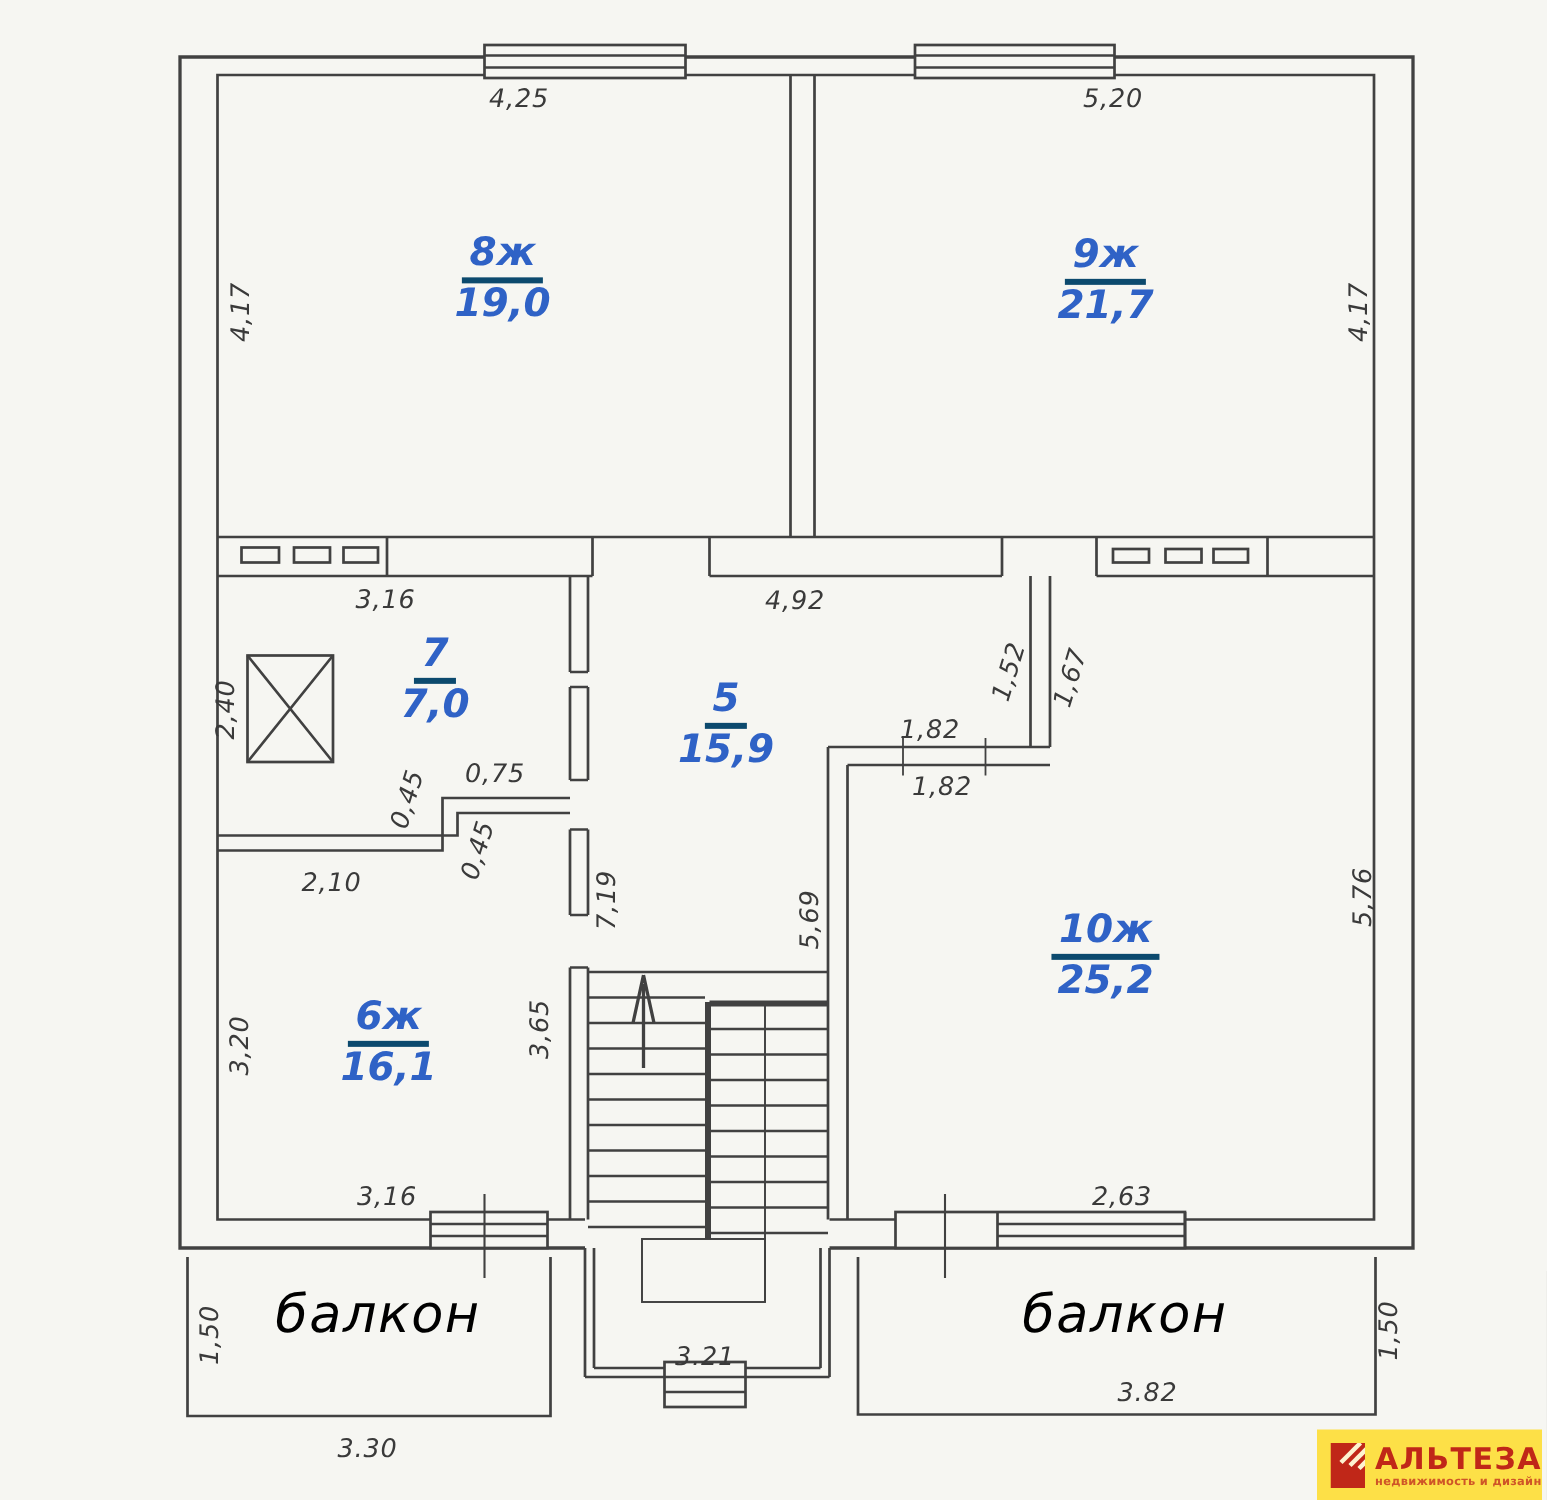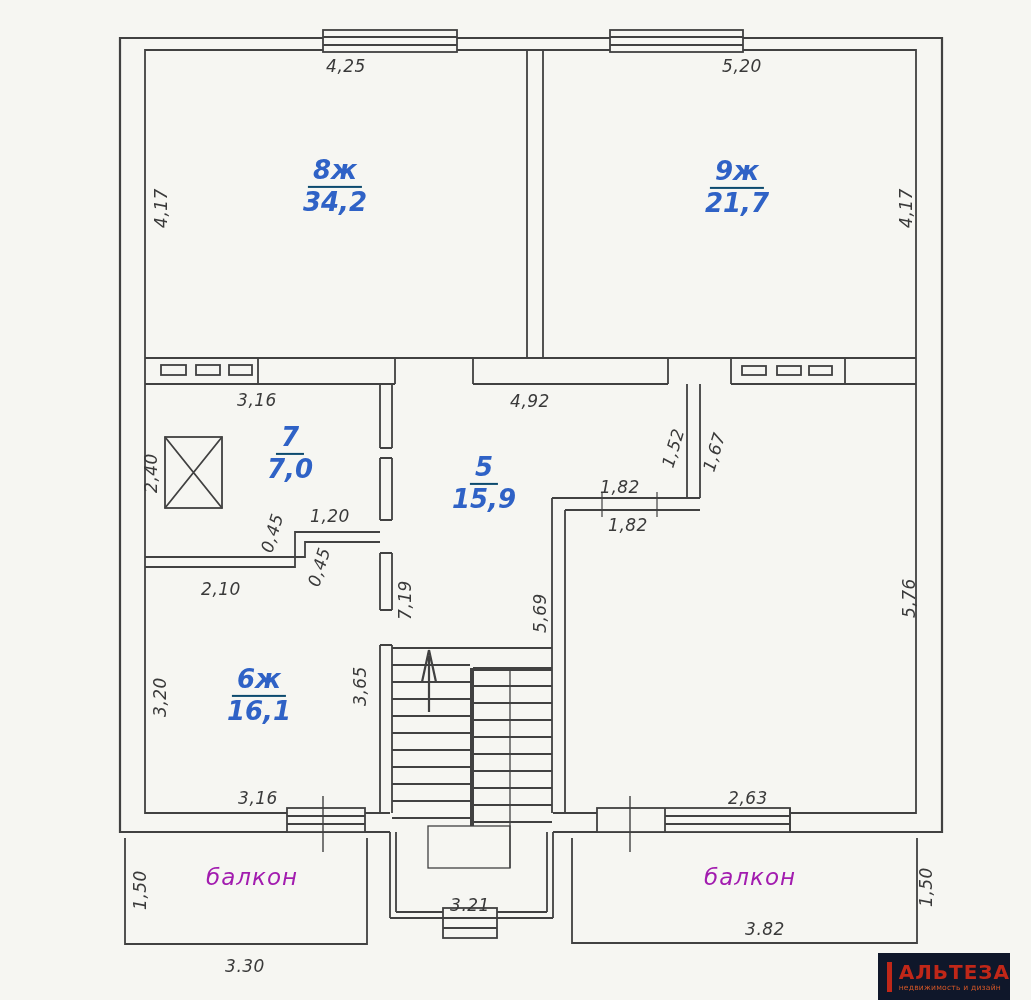--- a/index.html
+++ b/index.html
@@ -12,37 +12,37 @@
   .dim{
     position:absolute;font-style:italic;font-size:17px;color:#3a3a3a;
     white-space:nowrap;transform:translate(-50%,-50%);letter-spacing:.5px;
   }
   .dim.r90{transform:translate(-50%,-50%) rotate(-90deg);}
   .dim.r72{transform:translate(-50%,-50%) rotate(-73deg);}
   .room{
     position:absolute;transform:translate(-50%,-50%);text-align:center;
     color:#2f62c6;font-style:italic;font-weight:600;font-size:26px;line-height:1.1;
   }
-  .room .num{display:inline-block;border-bottom:2px solid #0c4a6e;padding:0 5px 1px;}
+  .room .num{display:inline-block;border-bottom:4px solid #0c4a6e;padding:0 5px 1px;}
   .room .area{display:block;}
   .balcony-label{
     position:absolute;transform:translate(-50%,-50%);
-    font-style:italic;font-size:23px;color:#a21caf;letter-spacing:1px;
+    font-style:italic;font-size:35px;color:#000000;letter-spacing:1px;
   }
   .logo{
-    position:absolute;left:878px;top:953px;width:132px;height:47px;
-    background:#0f172a;display:flex;align-items:center;gap:7px;
+    position:absolute;left:878px;top:953px;width:150px;height:47px;
+    background:#fde047;display:flex;align-items:center;gap:7px;
     padding-left:9px;box-sizing:border-box;
   }
   .logo-text{display:flex;flex-direction:column;line-height:1;}
   .logo-title{
     font-size:20px;font-weight:bold;color:#c02718;letter-spacing:1px;
   }
   .logo-sub{
-    font-size:7.6px;color:#cf5527;letter-spacing:.2px;margin-top:2px;white-space:nowrap;
+    font-size:7.6px;color:#cf5527;letter-spacing:.2px;margin-top:2px;white-space:nowrap;font-weight:bold;
   }
 </style>
 </head>
 <body>
 
 <div class="canvas">
 
   <svg class="plan-svg" width="1031" height="1000" viewBox="0 0 1031 1000">
     <g stroke="#414141" stroke-width="1.8" fill="none">
 
@@ -125,54 +125,58 @@
 
       <g>
         <path d="M125,838 V944 H367 V838"></path>
         <path d="M572,838 V943 H917 V838"></path>
       </g>
     </g>
   </svg>
 
   <div class="room" style="left:335px;top:186px">
     <span class="num">8ж</span>
-    <span class="area">34,2</span>
+    <span class="area">19,0</span>
   </div>
   <div class="room" style="left:737px;top:187px">
     <span class="num">9ж</span>
     <span class="area">21,7</span>
   </div>
   <div class="room" style="left:290px;top:453px">
     <span class="num">7</span>
     <span class="area">7,0</span>
   </div>
   <div class="room" style="left:484px;top:483px">
     <span class="num">5</span>
     <span class="area">15,9</span>
   </div>
   <div class="room" style="left:259px;top:695px">
     <span class="num">6ж</span>
     <span class="area">16,1</span>
+  </div>
+  <div class="room" style="left:737px;top:637px">
+    <span class="num">10ж</span>
+    <span class="area">25,2</span>
   </div>
 
   <span class="balcony-label" style="left:252px;top:877px">балкон</span>
   <span class="balcony-label" style="left:750px;top:877px">балкон</span>
 
   <span class="dim" style="left:346px;top:66px">4,25</span>
   <span class="dim" style="left:742px;top:66px">5,20</span>
   <span class="dim r90" style="left:161px;top:208px">4,17</span>
   <span class="dim r90" style="left:906px;top:208px">4,17</span>
   <span class="dim" style="left:257px;top:400px">3,16</span>
   <span class="dim" style="left:530px;top:401px">4,92</span>
   <span class="dim r90" style="left:151px;top:473px">2,40</span>
   <span class="dim r72" style="left:673px;top:448px">1,52</span>
   <span class="dim r72" style="left:714px;top:452px">1,67</span>
   <span class="dim" style="left:620px;top:487px">1,82</span>
   <span class="dim" style="left:628px;top:525px">1,82</span>
-  <span class="dim" style="left:330px;top:516px">1,20</span>
+  <span class="dim" style="left:330px;top:516px">0,75</span>
   <span class="dim r72" style="left:272px;top:533px">0,45</span>
   <span class="dim r72" style="left:319px;top:567px">0,45</span>
   <span class="dim" style="left:221px;top:589px">2,10</span>
   <span class="dim r90" style="left:405px;top:600px">7,19</span>
   <span class="dim r90" style="left:540px;top:613px">5,69</span>
   <span class="dim r90" style="left:909px;top:598px">5,76</span>
   <span class="dim r90" style="left:160px;top:697px">3,20</span>
   <span class="dim r90" style="left:360px;top:686px">3,65</span>
   <span class="dim" style="left:258px;top:798px">3,16</span>
   <span class="dim" style="left:748px;top:798px">2,63</span>

